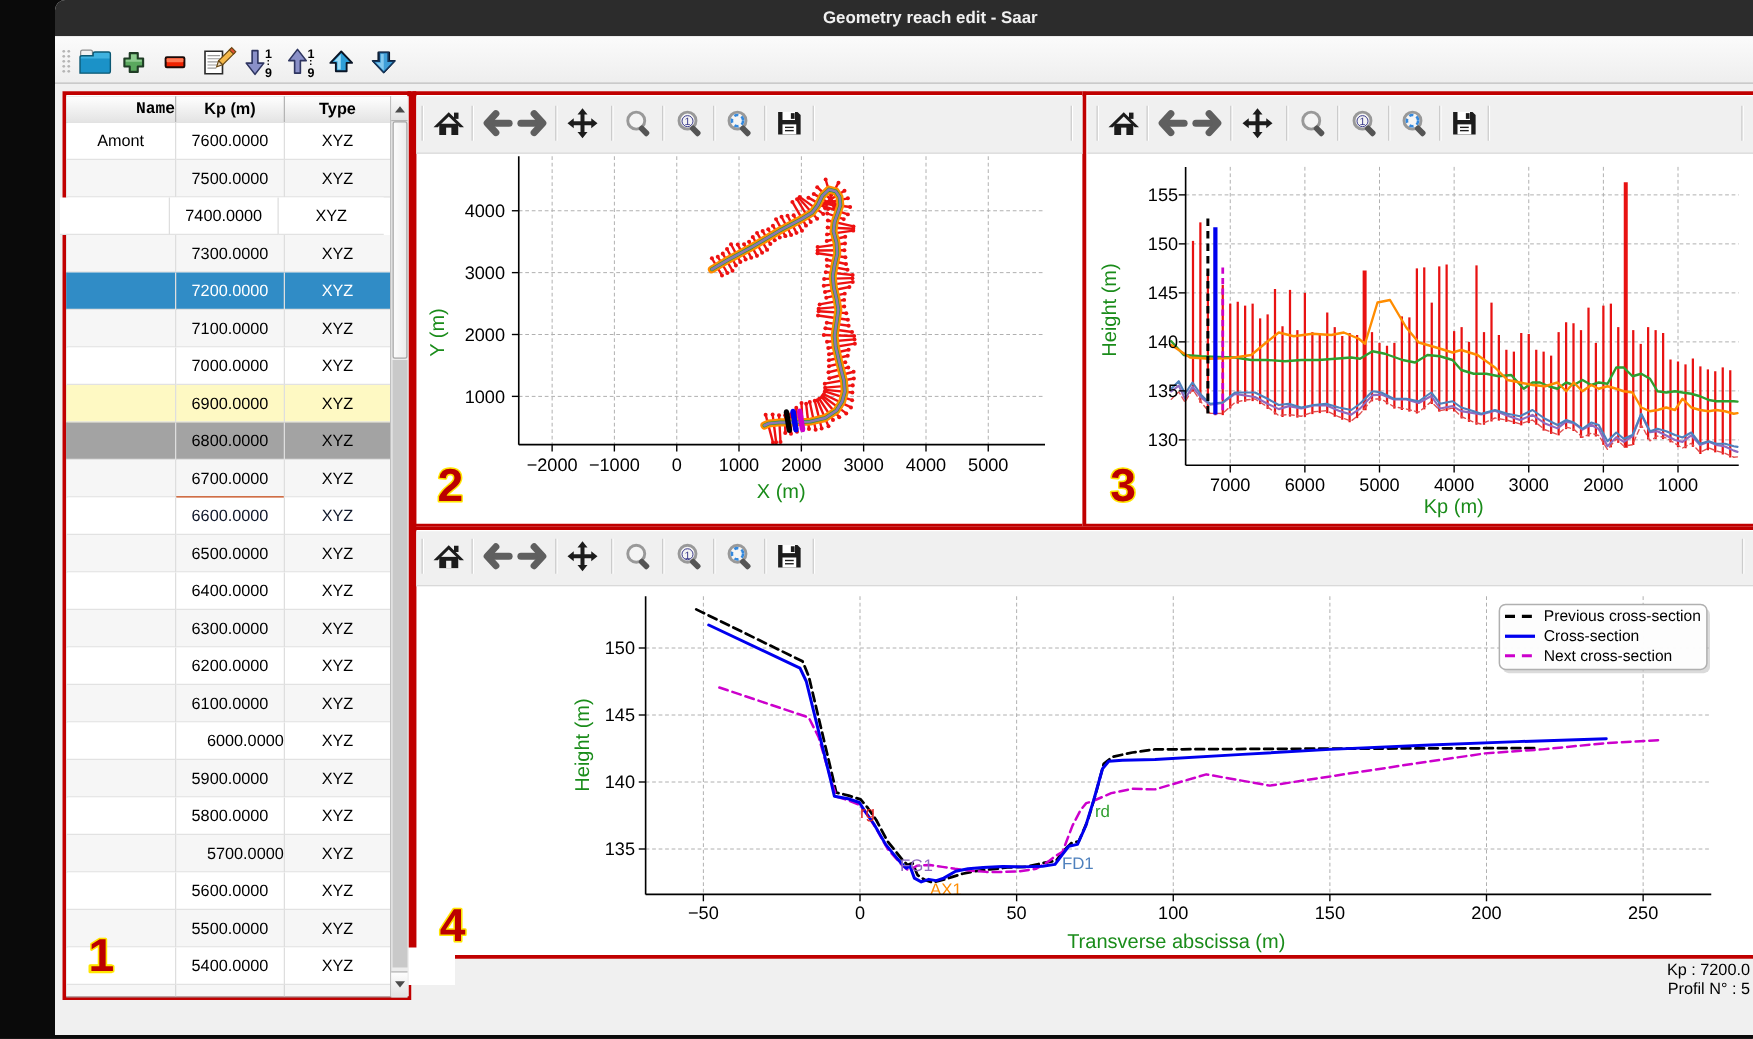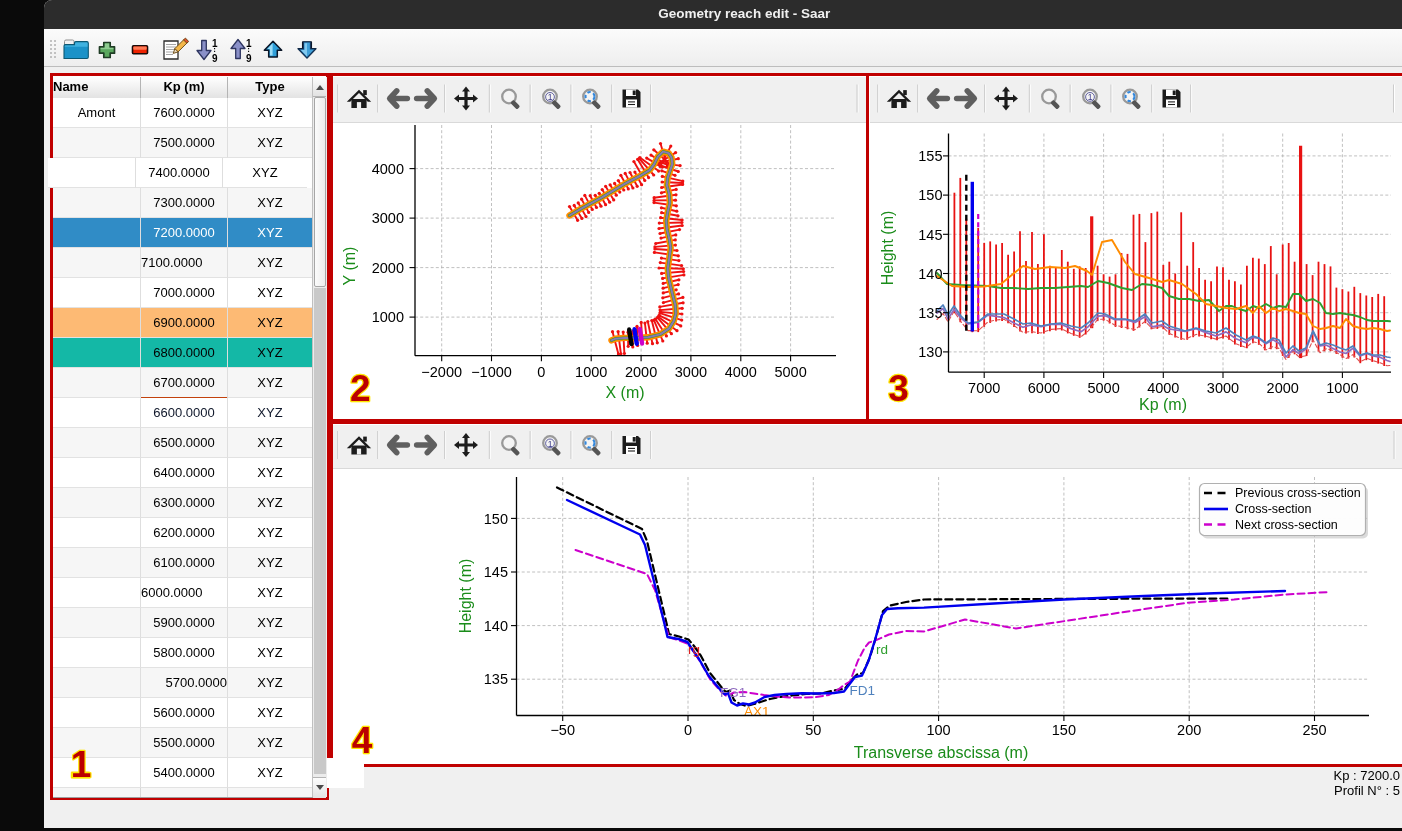--- a/index.html
+++ b/index.html
@@ -62,21 +62,21 @@
     <div style="position:absolute;left:285.5px;top:73px;width:533.0px;height:342.5px;border:3.5px solid #c00000;background:#ffffff;"></div>
     <div style="position:absolute;left:822px;top:73px;width:534.2px;height:342.5px;border:3.5px solid #c00000;background:#ffffff;"></div>
     <div style="position:absolute;left:285.5px;top:421px;width:1070.7px;height:339.5px;border:3.5px solid #c00000;background:#ffffff;"></div>
     <div style="position:absolute;left:5.5px;top:73px;width:273.0px;height:720.7px;border:3.5px solid #c00000;background:#ffffff;"></div>
     <div style="position:absolute;left:282px;top:73px;width:7px;height:694.5px;background:#c00000;"></div>
     <div style="position:absolute;left:9px;top:76.5px;width:272.5px;height:721px;box-sizing:border-box;border:1px solid #9f9f9f;"></div>
     <div style="position:absolute;left:289px;top:76.5px;width:533px;height:45.5px;background:#f0f0f0;border-bottom:1px solid #d9d9d9;"></div>
     <div style="position:absolute;left:825.5px;top:76.5px;width:534px;height:45.5px;background:#f0f0f0;border-bottom:1px solid #d9d9d9;"></div>
     <div style="position:absolute;left:289px;top:424.5px;width:1070px;height:43.5px;background:#f0f0f0;border-bottom:1px solid #d9d9d9;"></div>
     <div style="position:absolute;left:9px;top:77px;width:259px;height:21px;background:linear-gradient(#ffffff,#e3e3e3);border-bottom:1px solid #999;font-weight:bold;font-size:13px;">
-      <div style="position:absolute;left:0;top:0;width:87px;height:21px;border-right:1px solid #b4b4b4;text-align:left;line-height:20px;">Name</div>
+      <div style="position:absolute;left:0;top:0;width:87px;height:21px;border-right:1px solid #b4b4b4;text-align:right;line-height:20px;font-family:Liberation Mono, monospace;">Name</div>
       <div style="position:absolute;left:88px;top:0;width:86px;height:21px;border-right:1px solid #b4b4b4;text-align:center;line-height:20px;">Kp (m)</div>
       <div style="position:absolute;left:175px;top:0;width:84px;height:21px;text-align:center;line-height:20px;">Type</div>
     </div>
     <div style="position:absolute;left:9px;top:98px;width:259px;height:30px;background:#ffffff;color:#000000;font-size:13px;">
       <div style="position:absolute;left:0;top:0;width:87px;height:29px;border-right:1px solid #dedede;border-bottom:1px solid #e2e2e2;text-align:center;line-height:29px;">Amont</div>
       <div style="position:absolute;left:88px;top:0;width:86px;height:29px;border-right:1px solid #dedede;border-bottom:1px solid #e2e2e2;text-align:center;line-height:29px;">7600.0000</div>
       <div style="position:absolute;left:175px;top:0;width:84px;height:29px;border-bottom:1px solid #e2e2e2;text-align:center;line-height:29px;">XYZ</div>
     </div>
     <div style="position:absolute;left:9px;top:128px;width:259px;height:30px;background:#f6f6f6;color:#000000;font-size:13px;">
       <div style="position:absolute;left:0;top:0;width:87px;height:29px;border-right:1px solid #dedede;border-bottom:1px solid #e2e2e2;text-align:center;line-height:29px;"></div>
@@ -93,34 +93,34 @@
       <div style="position:absolute;left:88px;top:0;width:86px;height:29px;border-right:1px solid #dedede;border-bottom:1px solid #e2e2e2;text-align:center;line-height:29px;">7300.0000</div>
       <div style="position:absolute;left:175px;top:0;width:84px;height:29px;border-bottom:1px solid #e2e2e2;text-align:center;line-height:29px;">XYZ</div>
     </div>
     <div style="position:absolute;left:9px;top:218px;width:259px;height:30px;background:#308cc6;color:#ffffff;font-size:13px;">
       <div style="position:absolute;left:0;top:0;width:87px;height:29px;border-right:1px solid #dedede;border-bottom:1px solid #e2e2e2;text-align:center;line-height:29px;"></div>
       <div style="position:absolute;left:88px;top:0;width:86px;height:29px;border-right:1px solid #dedede;border-bottom:1px solid #e2e2e2;text-align:center;line-height:29px;">7200.0000</div>
       <div style="position:absolute;left:175px;top:0;width:84px;height:29px;border-bottom:1px solid #e2e2e2;text-align:center;line-height:29px;">XYZ</div>
     </div>
     <div style="position:absolute;left:9px;top:248px;width:259px;height:30px;background:#f6f6f6;color:#000000;font-size:13px;">
       <div style="position:absolute;left:0;top:0;width:87px;height:29px;border-right:1px solid #dedede;border-bottom:1px solid #e2e2e2;text-align:center;line-height:29px;"></div>
-      <div style="position:absolute;left:88px;top:0;width:86px;height:29px;border-right:1px solid #dedede;border-bottom:1px solid #e2e2e2;line-height:29px;">7100.0000</div>
+      <div style="position:absolute;left:88px;top:0;width:86px;height:29px;border-right:1px solid #dedede;border-bottom:1px solid #e2e2e2;text-align:center;line-height:29px;">7100.0000</div>
       <div style="position:absolute;left:175px;top:0;width:84px;height:29px;border-bottom:1px solid #e2e2e2;text-align:center;line-height:29px;">XYZ</div>
     </div>
     <div style="position:absolute;left:9px;top:278px;width:259px;height:30px;background:#ffffff;color:#000000;font-size:13px;">
       <div style="position:absolute;left:0;top:0;width:87px;height:29px;border-right:1px solid #dedede;border-bottom:1px solid #e2e2e2;text-align:center;line-height:29px;"></div>
       <div style="position:absolute;left:88px;top:0;width:86px;height:29px;border-right:1px solid #dedede;border-bottom:1px solid #e2e2e2;text-align:center;line-height:29px;">7000.0000</div>
       <div style="position:absolute;left:175px;top:0;width:84px;height:29px;border-bottom:1px solid #e2e2e2;text-align:center;line-height:29px;">XYZ</div>
     </div>
-    <div style="position:absolute;left:9px;top:308px;width:259px;height:30px;background:#fdba74;color:#000000;font-size:13px;">
+    <div style="position:absolute;left:9px;top:308px;width:259px;height:30px;background:#fef9c3;color:#000000;font-size:13px;">
       <div style="position:absolute;left:0;top:0;width:87px;height:29px;border-right:1px solid #dedede;border-bottom:1px solid #e2e2e2;text-align:center;line-height:29px;"></div>
       <div style="position:absolute;left:88px;top:0;width:86px;height:29px;border-right:1px solid #dedede;border-bottom:1px solid #e2e2e2;text-align:center;line-height:29px;">6900.0000</div>
       <div style="position:absolute;left:175px;top:0;width:84px;height:29px;border-bottom:1px solid #e2e2e2;text-align:center;line-height:29px;">XYZ</div>
     </div>
-    <div style="position:absolute;left:9px;top:338px;width:259px;height:30px;background:#14b8a6;color:#000000;font-size:13px;">
+    <div style="position:absolute;left:9px;top:338px;width:259px;height:30px;background:#a3a3a3;color:#000000;font-size:13px;">
       <div style="position:absolute;left:0;top:0;width:87px;height:29px;border-right:1px solid #dedede;border-bottom:1px solid #e2e2e2;text-align:center;line-height:29px;"></div>
       <div style="position:absolute;left:88px;top:0;width:86px;height:29px;border-right:1px solid #dedede;border-bottom:1px solid #e2e2e2;text-align:center;line-height:29px;">6800.0000</div>
       <div style="position:absolute;left:175px;top:0;width:84px;height:29px;border-bottom:1px solid #e2e2e2;text-align:center;line-height:29px;">XYZ</div>
     </div>
     <div style="position:absolute;left:9px;top:368px;width:259px;height:30px;background:#f6f6f6;color:#000000;font-size:13px;">
       <div style="position:absolute;left:0;top:0;width:87px;height:29px;border-right:1px solid #dedede;border-bottom:1px solid #e2e2e2;text-align:center;line-height:29px;"></div>
       <div style="position:absolute;left:88px;top:0;width:86px;height:29px;border-right:1px solid #dedede;border-bottom:6px solid #c2410c;text-align:center;line-height:29px;">6700.0000</div>
       <div style="position:absolute;left:175px;top:0;width:84px;height:29px;border-bottom:1px solid #e2e2e2;text-align:center;line-height:29px;">XYZ</div>
     </div>
     <div style="position:absolute;left:9px;top:398px;width:259px;height:30px;background:#ffffff;color:#0f172a;font-size:13px;">
@@ -148,21 +148,21 @@
       <div style="position:absolute;left:88px;top:0;width:86px;height:29px;border-right:1px solid #dedede;border-bottom:1px solid #e2e2e2;text-align:center;line-height:29px;">6200.0000</div>
       <div style="position:absolute;left:175px;top:0;width:84px;height:29px;border-bottom:1px solid #e2e2e2;text-align:center;line-height:29px;">XYZ</div>
     </div>
     <div style="position:absolute;left:9px;top:548px;width:259px;height:30px;background:#f6f6f6;color:#000000;font-size:13px;">
       <div style="position:absolute;left:0;top:0;width:87px;height:29px;border-right:1px solid #dedede;border-bottom:1px solid #e2e2e2;text-align:center;line-height:29px;"></div>
       <div style="position:absolute;left:88px;top:0;width:86px;height:29px;border-right:1px solid #dedede;border-bottom:1px solid #e2e2e2;text-align:center;line-height:29px;">6100.0000</div>
       <div style="position:absolute;left:175px;top:0;width:84px;height:29px;border-bottom:1px solid #e2e2e2;text-align:center;line-height:29px;">XYZ</div>
     </div>
     <div style="position:absolute;left:9px;top:578px;width:259px;height:30px;background:#ffffff;color:#000000;font-size:13px;">
       <div style="position:absolute;left:0;top:0;width:87px;height:29px;border-right:1px solid #dedede;border-bottom:1px solid #e2e2e2;text-align:center;line-height:29px;"></div>
-      <div style="position:absolute;left:88px;top:0;width:86px;height:29px;border-right:1px solid #dedede;border-bottom:1px solid #e2e2e2;text-align:left;line-height:29px;">6000.0000</div>
+      <div style="position:absolute;left:88px;top:0;width:86px;height:29px;border-right:1px solid #dedede;border-bottom:1px solid #e2e2e2;text-align:right;line-height:29px;">6000.0000</div>
       <div style="position:absolute;left:175px;top:0;width:84px;height:29px;border-bottom:1px solid #e2e2e2;text-align:center;line-height:29px;">XYZ</div>
     </div>
     <div style="position:absolute;left:9px;top:608px;width:259px;height:30px;background:#f6f6f6;color:#000000;font-size:13px;">
       <div style="position:absolute;left:0;top:0;width:87px;height:29px;border-right:1px solid #dedede;border-bottom:1px solid #e2e2e2;text-align:center;line-height:29px;"></div>
       <div style="position:absolute;left:88px;top:0;width:86px;height:29px;border-right:1px solid #dedede;border-bottom:1px solid #e2e2e2;text-align:center;line-height:29px;">5900.0000</div>
       <div style="position:absolute;left:175px;top:0;width:84px;height:29px;border-bottom:1px solid #e2e2e2;text-align:center;line-height:29px;">XYZ</div>
     </div>
     <div style="position:absolute;left:9px;top:638px;width:259px;height:30px;background:#ffffff;color:#000000;font-size:13px;">
       <div style="position:absolute;left:0;top:0;width:87px;height:29px;border-right:1px solid #dedede;border-bottom:1px solid #e2e2e2;text-align:center;line-height:29px;"></div>
       <div style="position:absolute;left:88px;top:0;width:86px;height:29px;border-right:1px solid #dedede;border-bottom:1px solid #e2e2e2;text-align:center;line-height:29px;">5800.0000</div>

